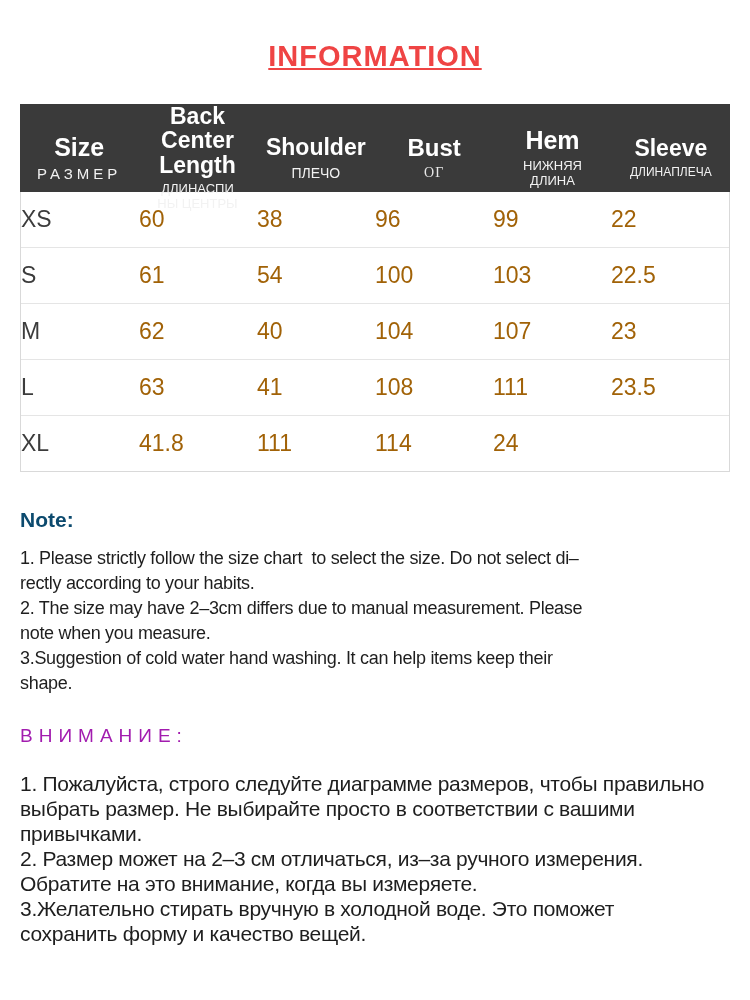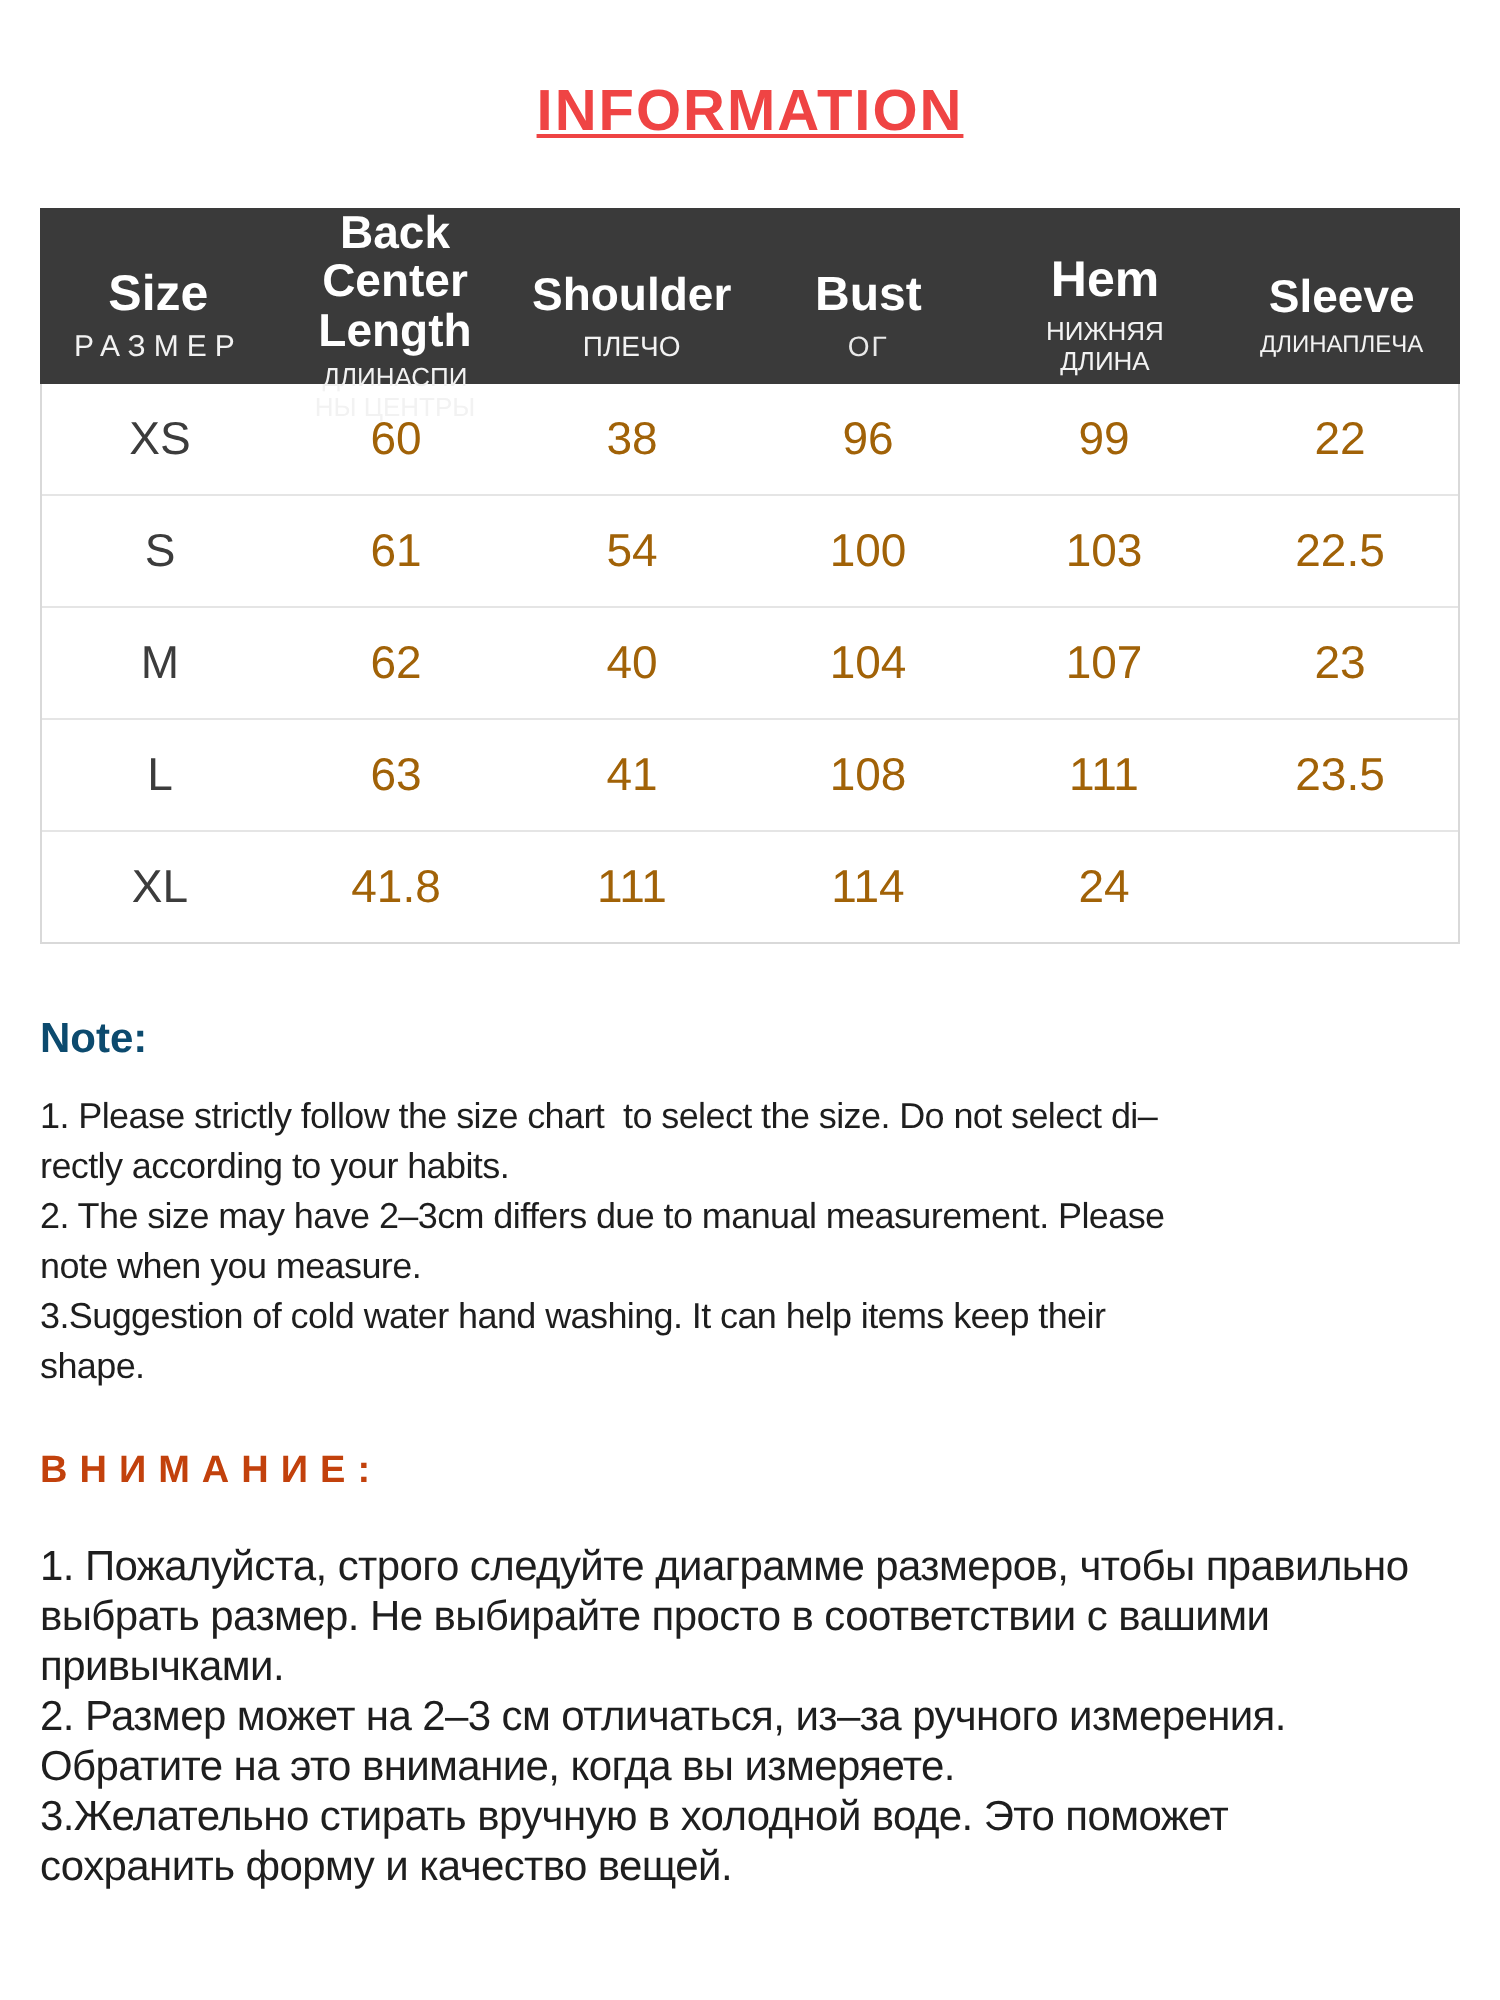--- a/index.html
+++ b/index.html
@@ -41,34 +41,34 @@
     gap: 5px;
     text-align: center;
     white-space: pre-line;
   }
   .th .en { font-size: 23px; font-weight: 600; line-height: 1.06; }
   .th .ru { font-size: 13px; line-height: 1.15; color: #f2f2f2; }
   .col-0 .en { font-size: 25px; }
   .col-0 .ru { font-size: 15px; letter-spacing: 4px; }
   .col-2 .ru { font-size: 14px; }
   .col-3 .en { font-size: 24px; }
-  .col-3 .ru { font-size: 14px; letter-spacing: 1px; color: #e9e9e9; font-weight: 400; }
+  .col-3 .ru { font-size: 14px; letter-spacing: 1px; color: #e9e9e9; font-weight: 400; font-family: Liberation Serif, serif; }
   .col-4 .en { font-size: 25px; }
   .col-5 .ru { font-size: 12px; }
 
   .tbody {
     border: 1px solid #d9d9d9;
     border-top: none;
   }
   .tr {
     display: grid;
     grid-template-columns: repeat(6, 1fr);
     height: 55px;
     align-items: center;
-    text-align: center;
+    text-align: left;
     border-top: 1px solid #e5e5e5;
   }
   .tr:first-child { border-top: none; }
   .td { font-size: 23px; color: #a16207; }
   .td.size-cell { color: #3c3c3c; }
 
   
   .note-heading-en {
     margin: 36px 0 0 0;
     font-size: 21px;
@@ -80,23 +80,23 @@
     font-size: 18px;
     line-height: 25px;
     letter-spacing: -0.3px;
     color: #1e1e1e;
   }
   .note-item { white-space: pre-line; }
 
   .note-heading-ru {
     margin: 29px 0 0 0;
     font-size: 19px;
-    font-weight: 700;
+    font-weight: 400;
     letter-spacing: 6px;
-    color: #c2410c;
+    color: #a21caf;
   }
   .note-list-ru {
     margin-top: 24px;
     font-size: 21px;
     line-height: 25px;
     letter-spacing: -0.3px;
     color: #1e1e1e;
   }
 </style>
 </head>

